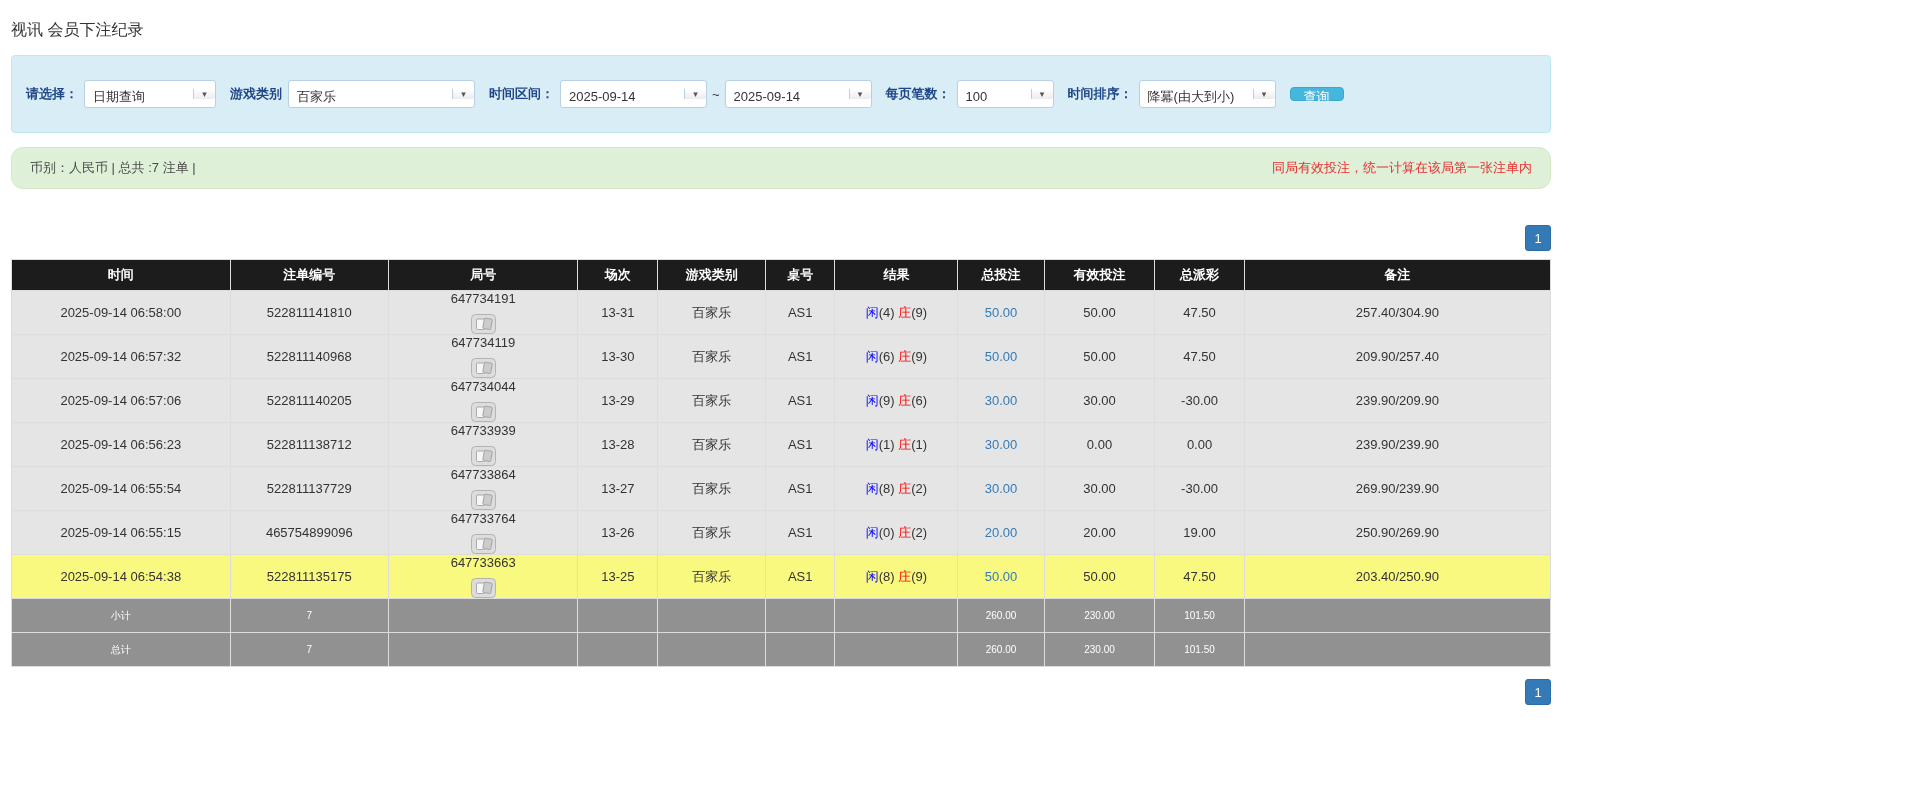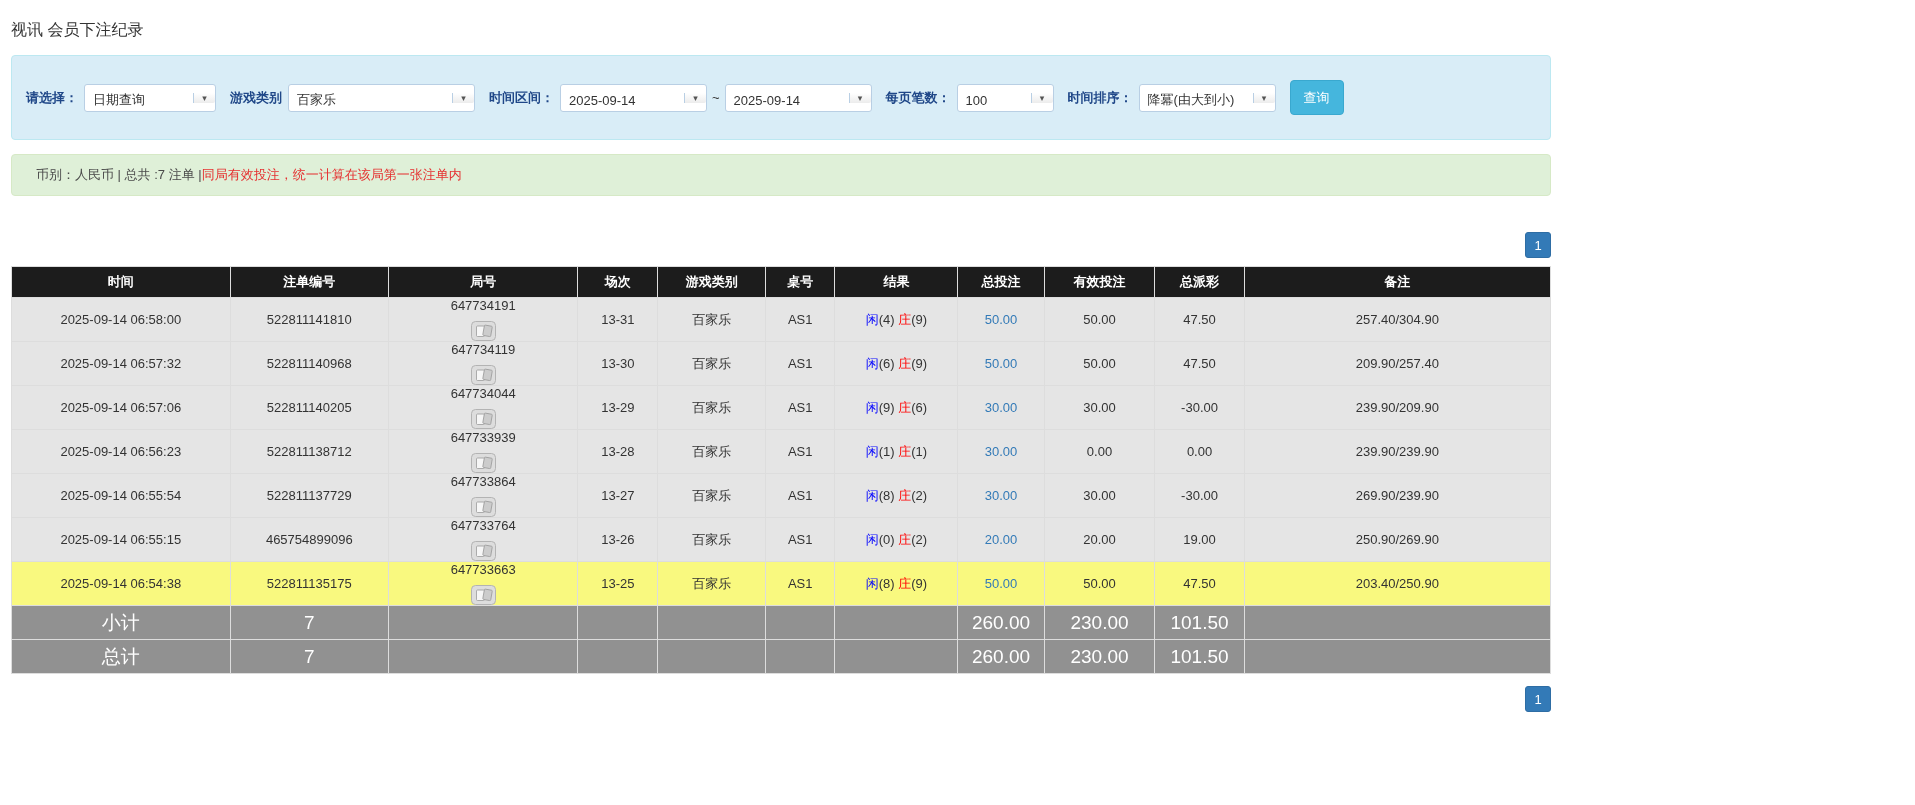--- a/index.html
+++ b/index.html
@@ -72,34 +72,34 @@
   .w95  { width: 95px; }
   .w135 { width: 135px; }
   .combo .combo-text { flex: 1; }
   .tilde { margin: 0 5px; color: #333; }
   .query-btn {
     margin-left: 14px;
     background: var(--query-btn);
     border: 1px solid #39a8cf;
     border-radius: 4px;
     color: #fff;
-    height: 35px;
+    height: 14px;
     padding: 0 13px;
     font-size: 13px;
     cursor: pointer;
   }
   
   .summary-bar {
     margin-top: 14px;
     background: var(--summary-bg);
     border: 1px solid var(--summary-border);
-    border-radius: 4px;
-    padding: 11px 24px;
+    border-radius: 12px;
+    padding: 11px 18px;
     display: flex;
-    justify-content: flex-start;
+    justify-content: space-between;
     align-items: center;
     font-size: 13px;
     color: #4a4a4a;
   }
   .notice { color: var(--notice-red); }
   
   .pager { display: flex; justify-content: flex-end; }
   .pager.top { margin: 36px 0 8px 0; }
   .pager.bottom { margin: 12px 0 12px 0; }
   .page-btn {
@@ -139,21 +139,21 @@
     white-space: nowrap;
   }
   .records tbody tr { background: #e5e5e5; }
   .records tbody tr.highlight { background: var(--highlight-yellow); }
   .records tfoot td {
     background: var(--footer-bg);
     color: #fff;
     border: 1px solid #ddd;
     height: 31px;
     text-align: center;
-    font-size: 19px;
+    font-size: 10px;
   }
   .round-flex {
     display: flex;
     align-items: center;
     justify-content: center;
     gap: 8px;
     flex-direction: column;
   }
   .round-icon { display: inline-flex; cursor: pointer; }
   .player { color: var(--player-blue); }

